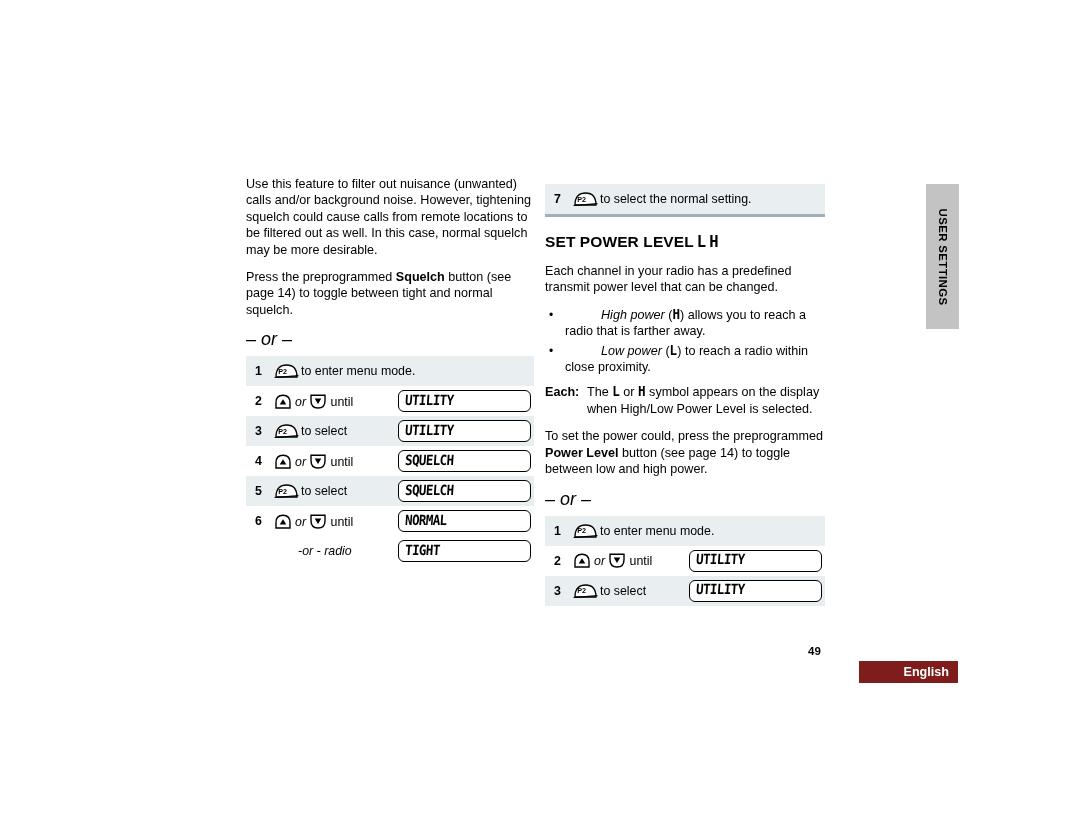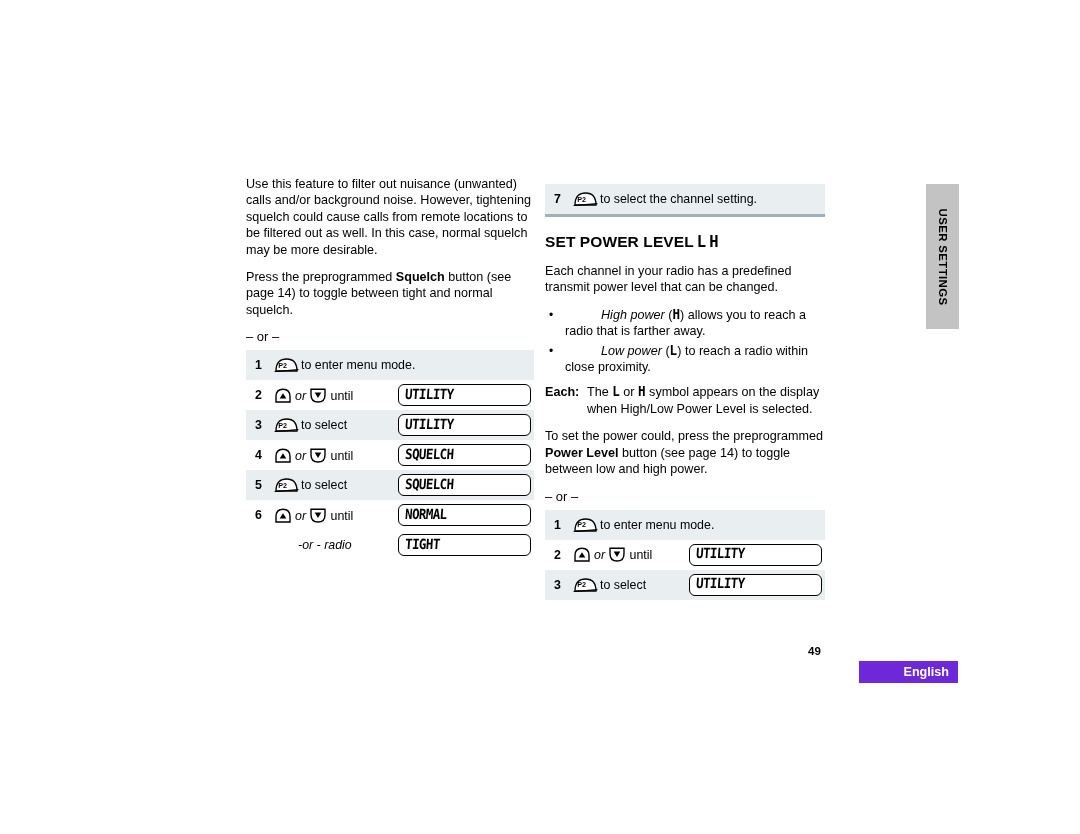--- a/index.html
+++ b/index.html
@@ -40,21 +40,22 @@
   p.body {
     font-size: 12.6px;
     line-height: 16.4px;
     margin: 0 0 11px 0;
   }
   p.body:last-child { margin-bottom: 0; }
   .b { font-weight: bold; }
   .i { font-style: italic; margin-left: 36px; }
 
   .or-sep {
-    font-size: 13px;
+    font-size: 18px;
+    font-style: italic;
     margin: 2px 0 6px 0;
   }
 
   
   ul.bullets { margin: 0 0 9px 0; padding: 0; list-style: none; }
   ul.bullets li {
     font-size: 12.6px;
     line-height: 16.4px;
     position: relative;
     padding-left: 20px;
@@ -178,21 +179,21 @@
   .page-number {
     position: absolute;
     left: 808px; top: 645px;
     font-size: 11.5px;
     font-weight: bold;
   }
   .lang-badge {
     position: absolute;
     left: 859px; top: 661px;
     width: 99px; height: 22px;
-    background: #6d28d9;
+    background: #7f1d1d;
     color: #ffffff;
     font-size: 12.6px;
     font-weight: bold;
     display: flex;
     align-items: center;
     justify-content: flex-end;
     padding-right: 9px;
     box-sizing: border-box;
   }
 </style>
@@ -354,21 +355,21 @@
       <tbody>
         <tr class="shade rule-bottom">
           <td class="num">7</td>
           <td class="act">
             <span class="btn-p2">
               <svg width="25" height="14" viewBox="0 0 25 14">
                 <path d="M2 13 C2 3.8 6.9 1 12.5 1 C18.1 1 23 3.8 23 13 Z" fill="#fff" stroke="#000" stroke-width="1.3"></path>
                 <path d="M0.6 13.6 L24.4 11.6" stroke="#000" stroke-width="1.3" fill="none"></path>
               </svg>
               <span class="lbl">P2</span>
-            </span><span>to select the channel setting.</span>
+            </span><span>to select the normal setting.</span>
           </td>
         </tr>
       </tbody>
     </table>
 
     <h2 class="section-title">
       <span>SET POWER LEVEL</span><span class="lcd-sym">L</span><span class="lcd-sym">H</span>
     </h2>
 
     <p class="body">Each channel in your radio has a predefined transmit power level that can be changed.</p>

